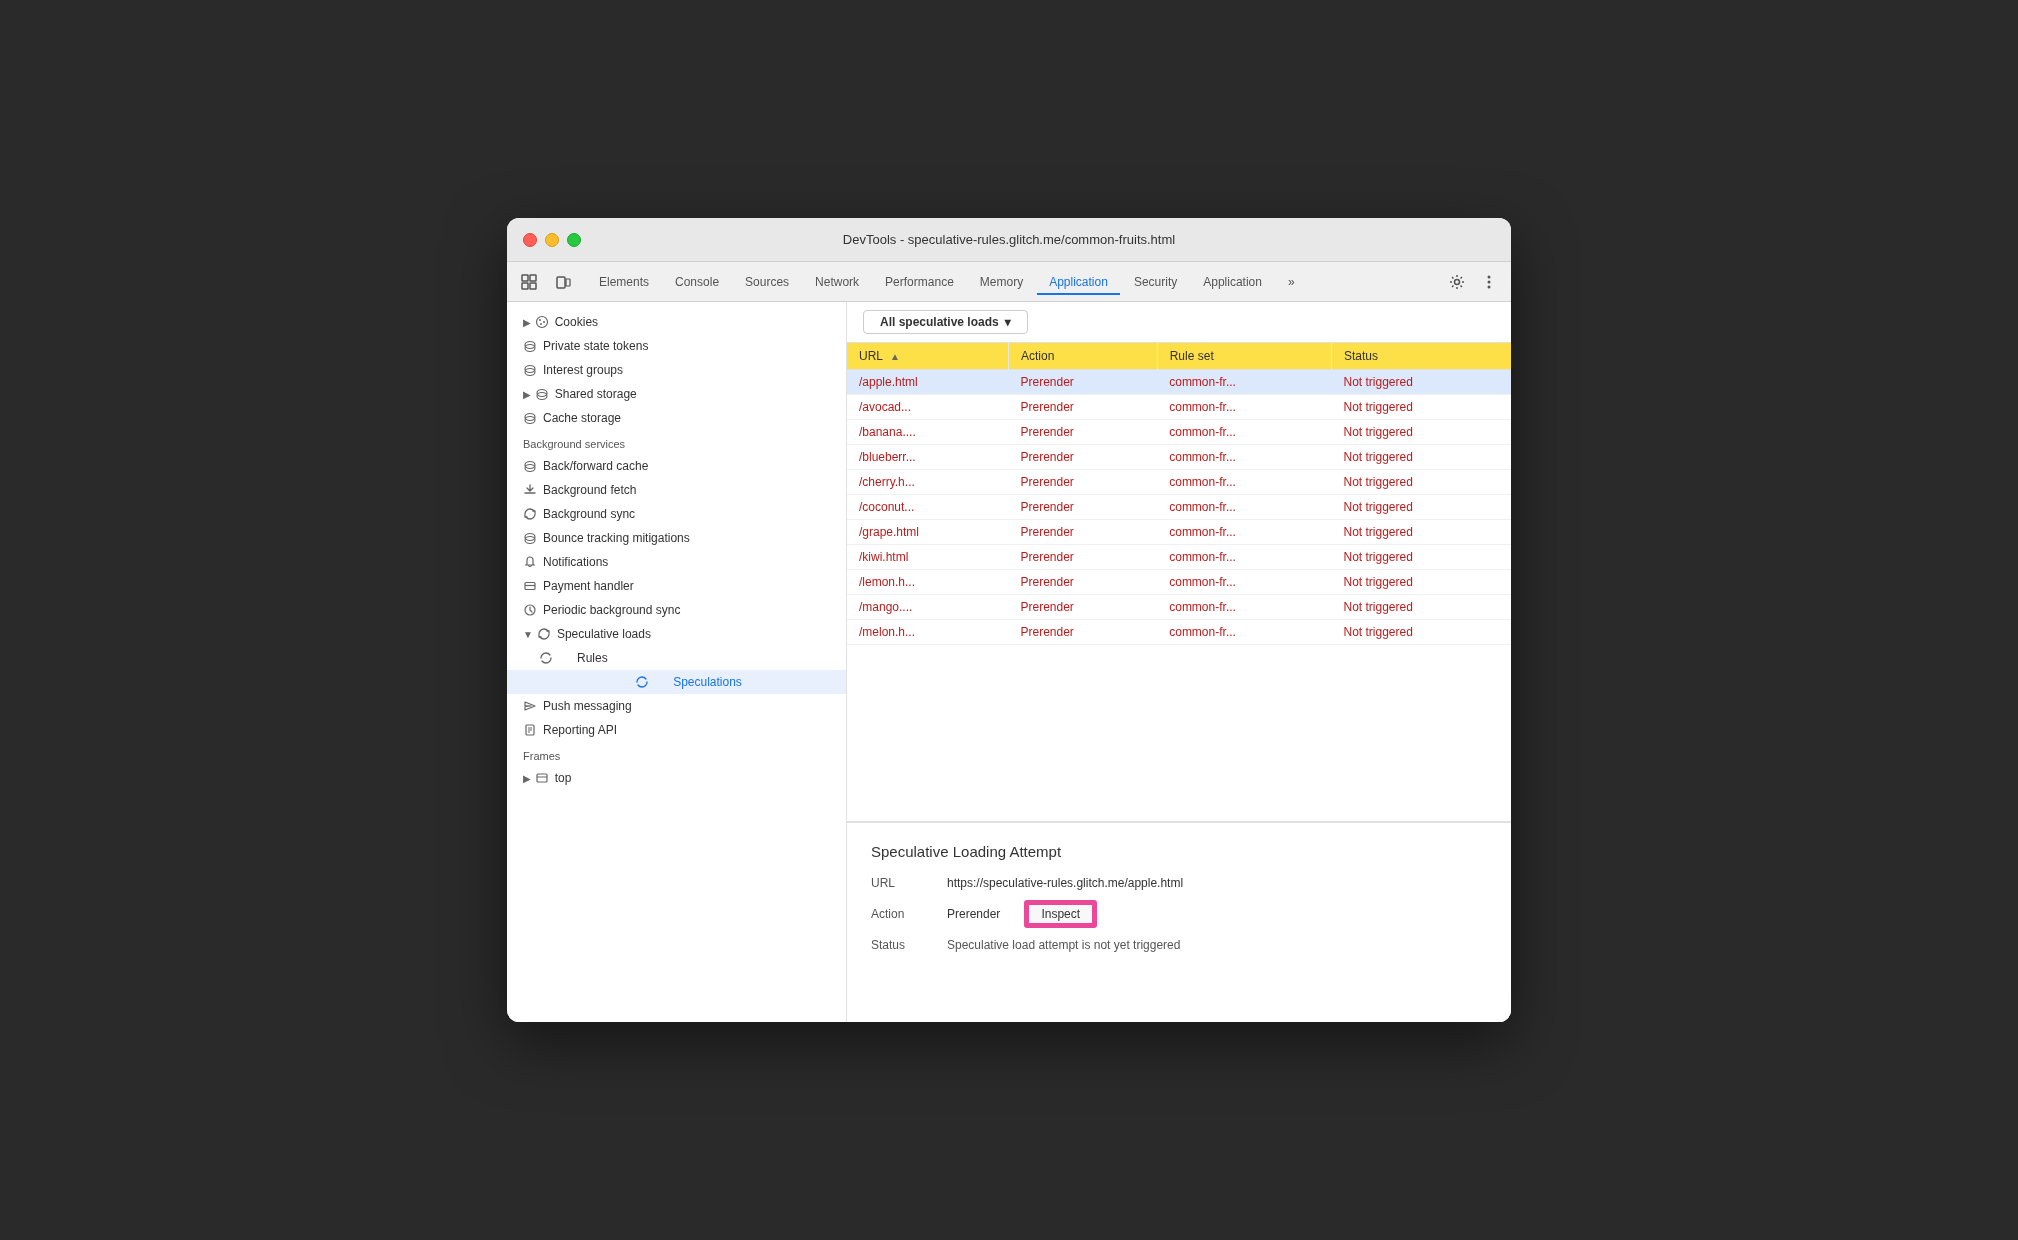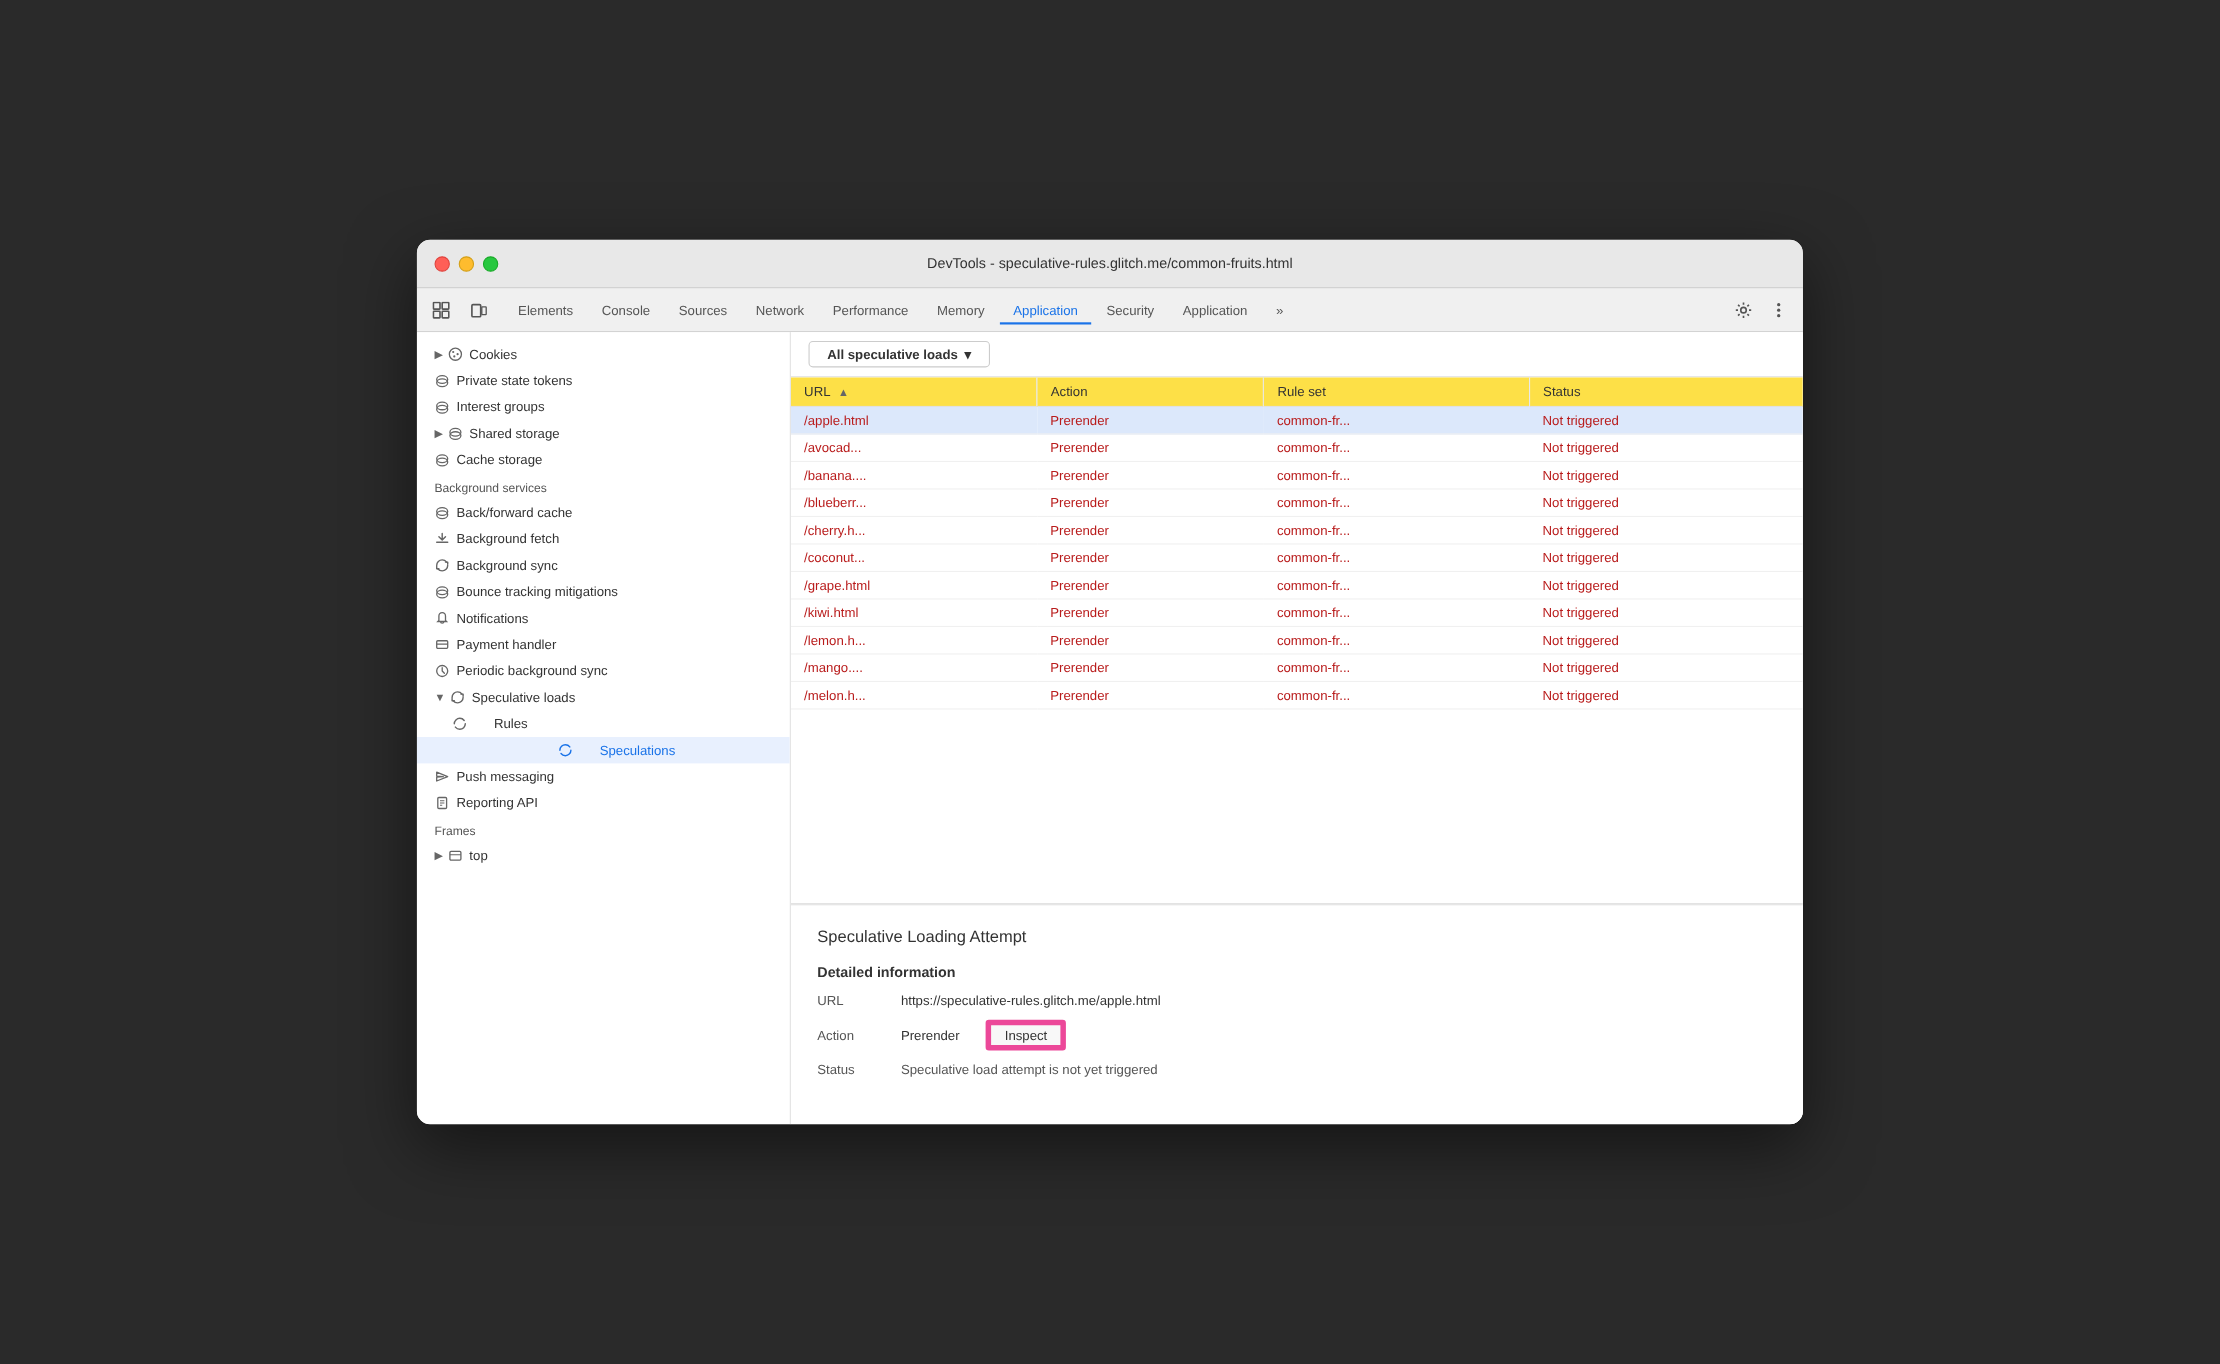--- a/index.html
+++ b/index.html
@@ -5,21 +5,21 @@
     * { box-sizing: border-box; margin: 0; padding: 0; }
     body {
       background: #2a2a2a;
       display: flex;
       justify-content: center;
       align-items: center;
       min-height: 100vh;
       font-family: -apple-system, BlinkMacSystemFont, 'Helvetica Neue', Arial, sans-serif;
     }
     .window {
-      width: 1260px;
+      width: 1004px;
       background: #f5f5f5;
       border-radius: 12px;
       box-shadow: 0 20px 60px rgba(0,0,0,0.5);
       overflow: hidden;
     }
     
     .title-bar {
       background: #e8e8e8;
       height: 44px;
       display: flex;
@@ -609,21 +609,20 @@
                 <td>Prerender</td>
                 <td>common-fr...</td>
                 <td>Not triggered</td>
               </tr>
             </tbody>
         </table>
       </div>
 
       <div class="detail-panel">
         <div class="detail-title">Speculative Loading Attempt</div>
-        <div class="detail-section-title">Detailed information</div>
 
         <div class="detail-row">
           <span class="detail-label">URL</span>
           <span class="detail-value">https://speculative-rules.glitch.me/apple.html</span>
         </div>
 
         <div class="detail-row">
           <span class="detail-label">Action</span>
           <span class="detail-value">Prerender</span>
           <button class="inspect-btn">Inspect</button>

